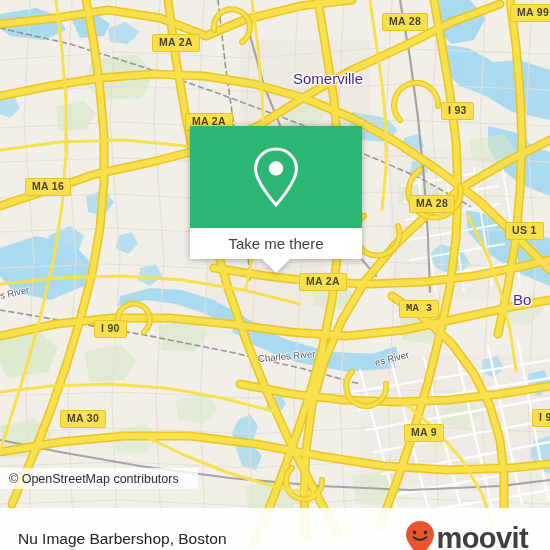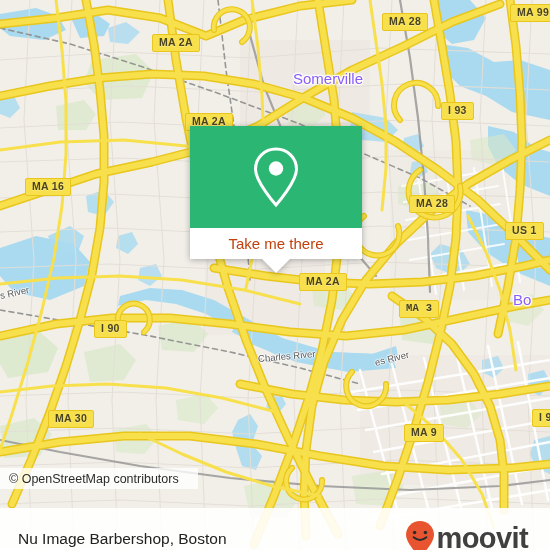--- a/index.html
+++ b/index.html
@@ -41,21 +41,21 @@
     padding: 2px 6px 3px 6px;
     line-height: 1;
     white-space: nowrap;
     box-sizing: border-box;
     text-shadow: 0 1px 0 rgba(255,255,255,0.35);
   }
 
   
   .place-label {
     position: absolute;
-    color: #8b5cf6;
+    color: #4c1d95;
     font-size: 15px;
     white-space: nowrap;
     text-shadow:
        1px  0 1.4px #fff, -1px  0 1.4px #fff,
        0  1px 1.4px #fff,  0 -1px 1.4px #fff,
        1px  1px 1.4px #fff, -1px  1px 1.4px #fff,
        1px -1px 1.4px #fff, -1px -1px 1.4px #fff;
   }
   .river-label {
     position: absolute;
@@ -83,21 +83,21 @@
     align-items: center;
     justify-content: center;
   }
   .callout-pin { display: block; }
   .callout-btn {
     height: 31px;
     background: #ffffff;
     display: flex;
     align-items: center;
     justify-content: center;
-    color: #c2410c;
+    color: #404040;
     font-size: 15px;
     cursor: pointer;
     user-select: none;
   }
   .callout-tail {
     position: absolute;
     left: 50%;
     top: 133px;
     transform: translateX(-50%);
     width: 0;
@@ -380,21 +380,21 @@
   <div class="shield" style="left:382px; top:13px;">MA 28</div>
   <div class="shield" style="left:510px; top:4px;">MA 99</div>
   <div class="shield" style="left:441px; top:102px;">I 93</div>
   <div class="shield" style="left:185px; top:113px;">MA 2A</div>
   <div class="shield" style="left:25px; top:178px;">MA 16</div>
   <div class="shield" style="left:409px; top:195px;">MA 28</div>
   <div class="shield" style="left:505px; top:222px;">US 1</div>
   <div class="shield" style="left:299px; top:273px;">MA 2A</div>
   <div class="shield" style="left:399px; top:300px;font-family:Liberation Mono, monospace;">MA 3</div>
   <div class="shield" style="left:94px; top:320px;">I 90</div>
-  <div class="shield" style="left:48px; top:410px;">MA 30</div>
+  <div class="shield" style="left:60px; top:410px;">MA 30</div>
   <div class="shield" style="left:404px; top:424px;">MA 9</div>
   <div class="shield" style="left:532px; top:409px;">I 90</div>
 
   <div class="callout">
     <div class="callout-tail"></div>
     <div class="callout-top">
       <svg class="callout-pin" width="52" height="62" viewBox="0 0 52 62">
         <path d="M26 3 C14.5 3 5.5 12 5.5 23.2 C5.5 36 26 59 26 59 C26 59 46.5 36 46.5 23.2 C46.5 12 37.5 3 26 3 Z" fill="none" stroke="#ffffff" stroke-width="3"></path>
         <circle cx="26" cy="22.5" r="7.2" fill="#ffffff"></circle>
       </svg>

